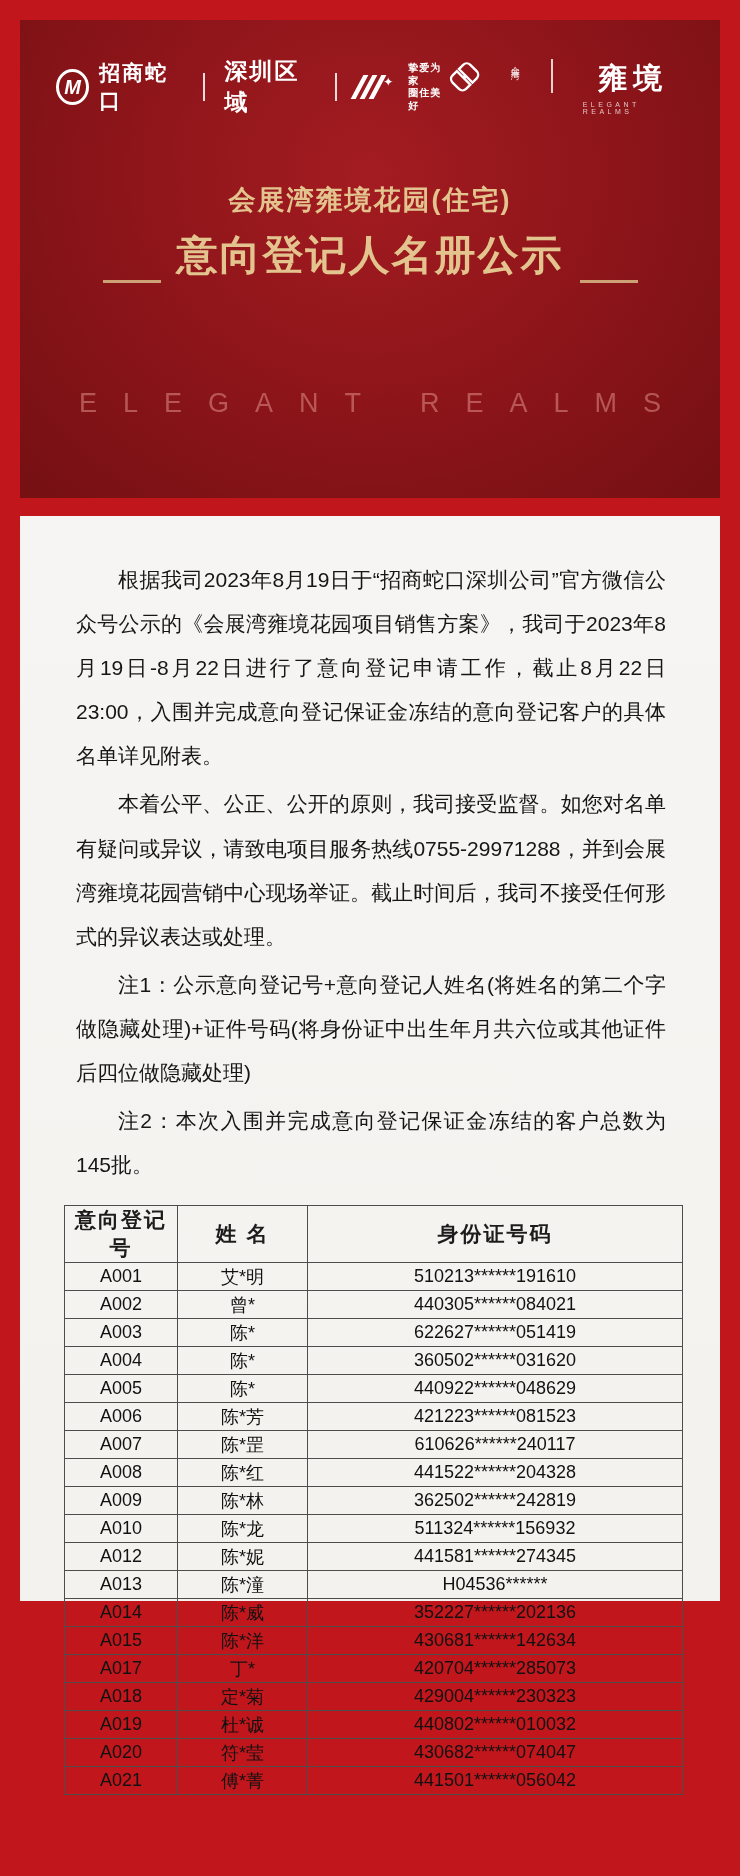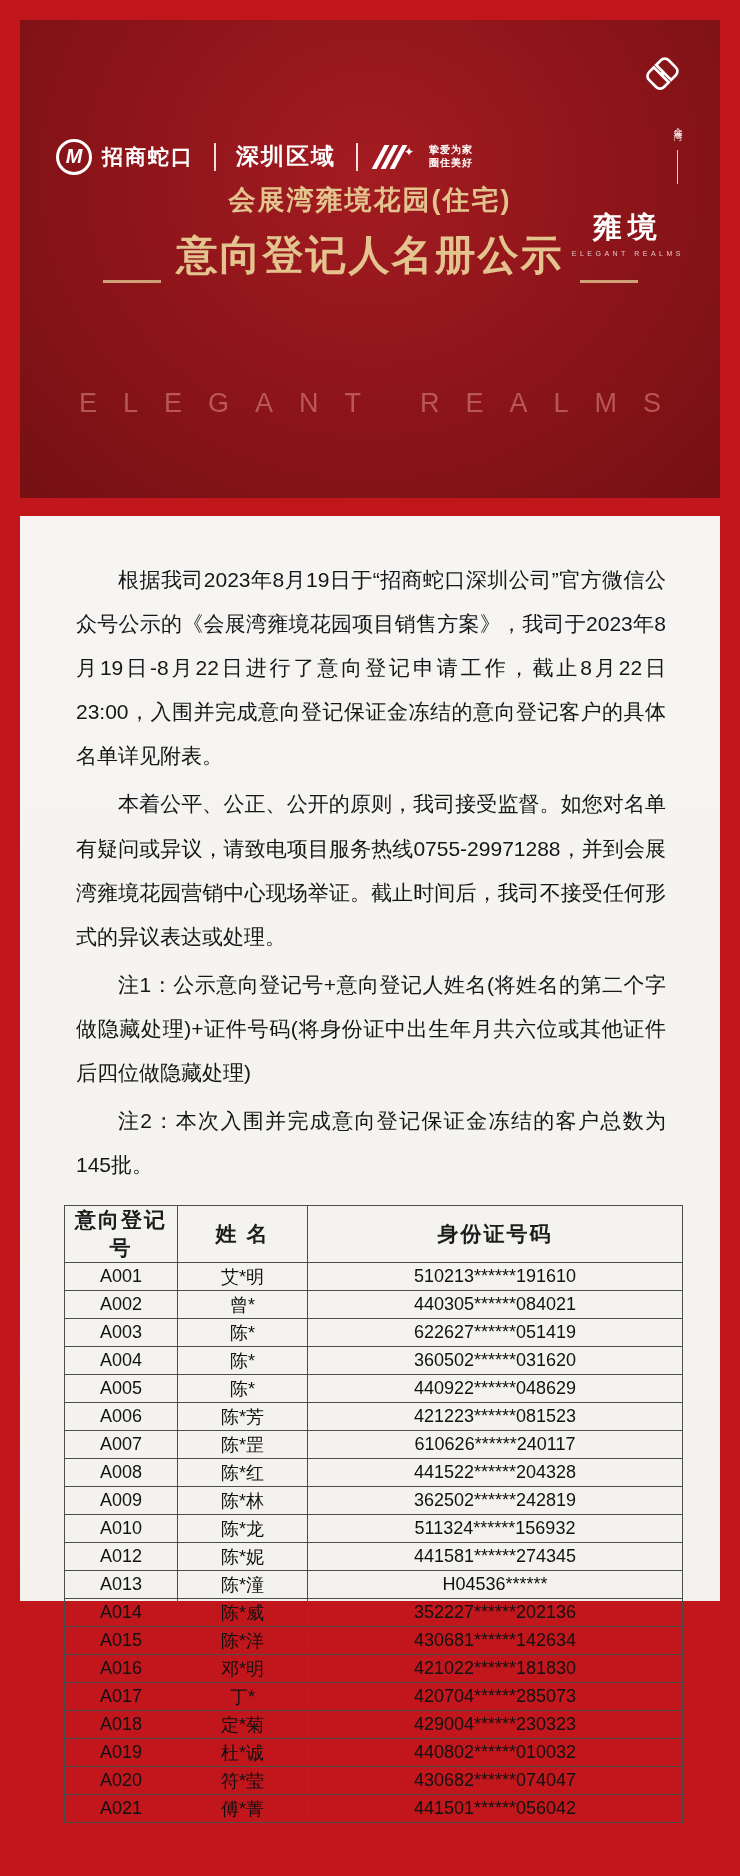--- a/index.html
+++ b/index.html
@@ -28,21 +28,21 @@
     font-weight:bold; font-size:20px; font-style:italic;
   }
   .cm-name { font-size:21px; font-weight:bold; letter-spacing:2px; }
   .v-div { width:2px; height:28px; background:rgba(255,255,255,.85); margin:0 10px; }
   .region { font-size:23px; font-weight:bold; letter-spacing:2px; }
   .slashes { display:flex; align-items:flex-end; gap:4px; position:relative; margin-right:4px; }
   .slash { width:5px; height:24px; background:#fff; transform:skewX(-28deg); }
   .slash.s2 { height:24px; } .slash.s3 { height:24px; }
   .plus-mark { font-size:12px; font-weight:bold; position:relative; top:-10px; left:-1px; }
   .slogan { font-size:10px; line-height:1.25; font-weight:bold; letter-spacing:1px; }
-  .brand-right { display:flex; align-items:flex-end; gap:24px;flex-direction:column; }
+  .brand-right { display:flex; align-items:flex-start; gap:24px; }
   .knot-icon { width:40px; height:40px; }
   .proj-vert { writing-mode:vertical-rl; font-size:9px; letter-spacing:2px; opacity:.9; }
   .yj-div { width:1.5px; height:34px; background:rgba(255,255,255,.8); margin:0 6px; }
   .yj-block { display:flex; flex-direction:column; align-items:center; }
   .yj-name { font-size:29px; font-weight:bold; letter-spacing:6px; }
   .yj-sub { font-size:7px; letter-spacing:3.5px; opacity:.75; margin-top:2px; }
 
   .banner-title { position:absolute; top:162px; width:100%; text-align:center; color:#e4c48e; }
   .bt-line1 { font-size:27px; font-weight:900; letter-spacing:2px; }
   .bt-line2-wrap { margin-top:10px; display:flex; align-items:flex-end; justify-content:center; gap:16px; }
@@ -216,25 +216,20 @@
           <td>A014</td>
           <td>陈*威</td>
           <td>352227******202136</td>
         </tr>
         <tr>
           <td>A015</td>
           <td>陈*洋</td>
           <td>430681******142634</td>
         </tr>
         <tr>
-          <td>A016</td>
-          <td>邓*明</td>
-          <td>421022******181830</td>
-        </tr>
-        <tr>
           <td>A017</td>
           <td>丁*</td>
           <td>420704******285073</td>
         </tr>
         <tr>
           <td>A018</td>
           <td>定*菊</td>
           <td>429004******230323</td>
         </tr>
         <tr>

